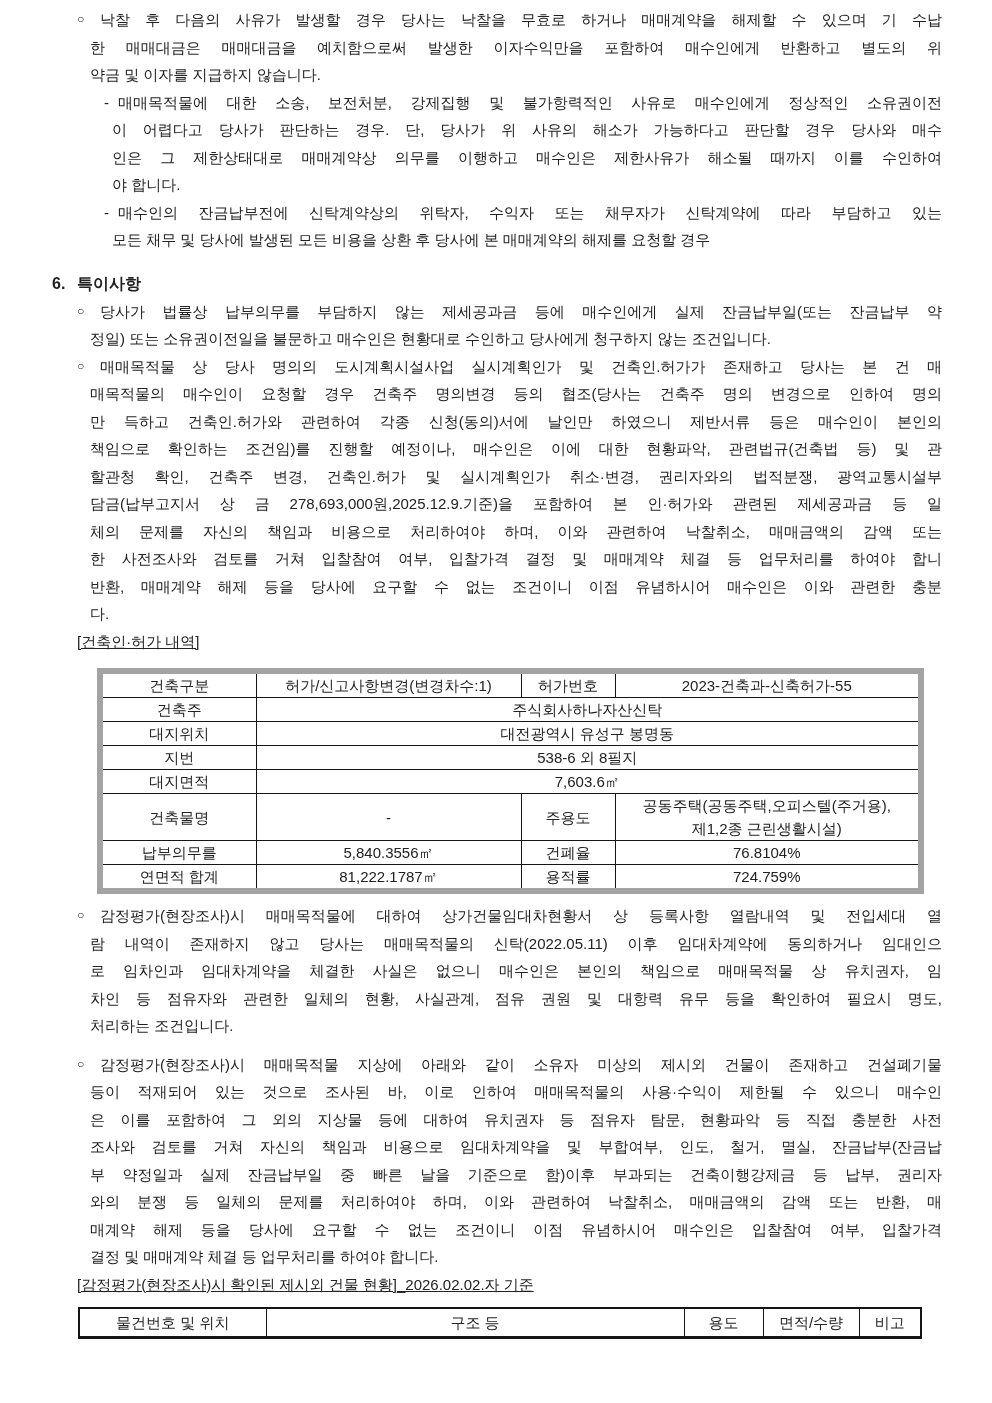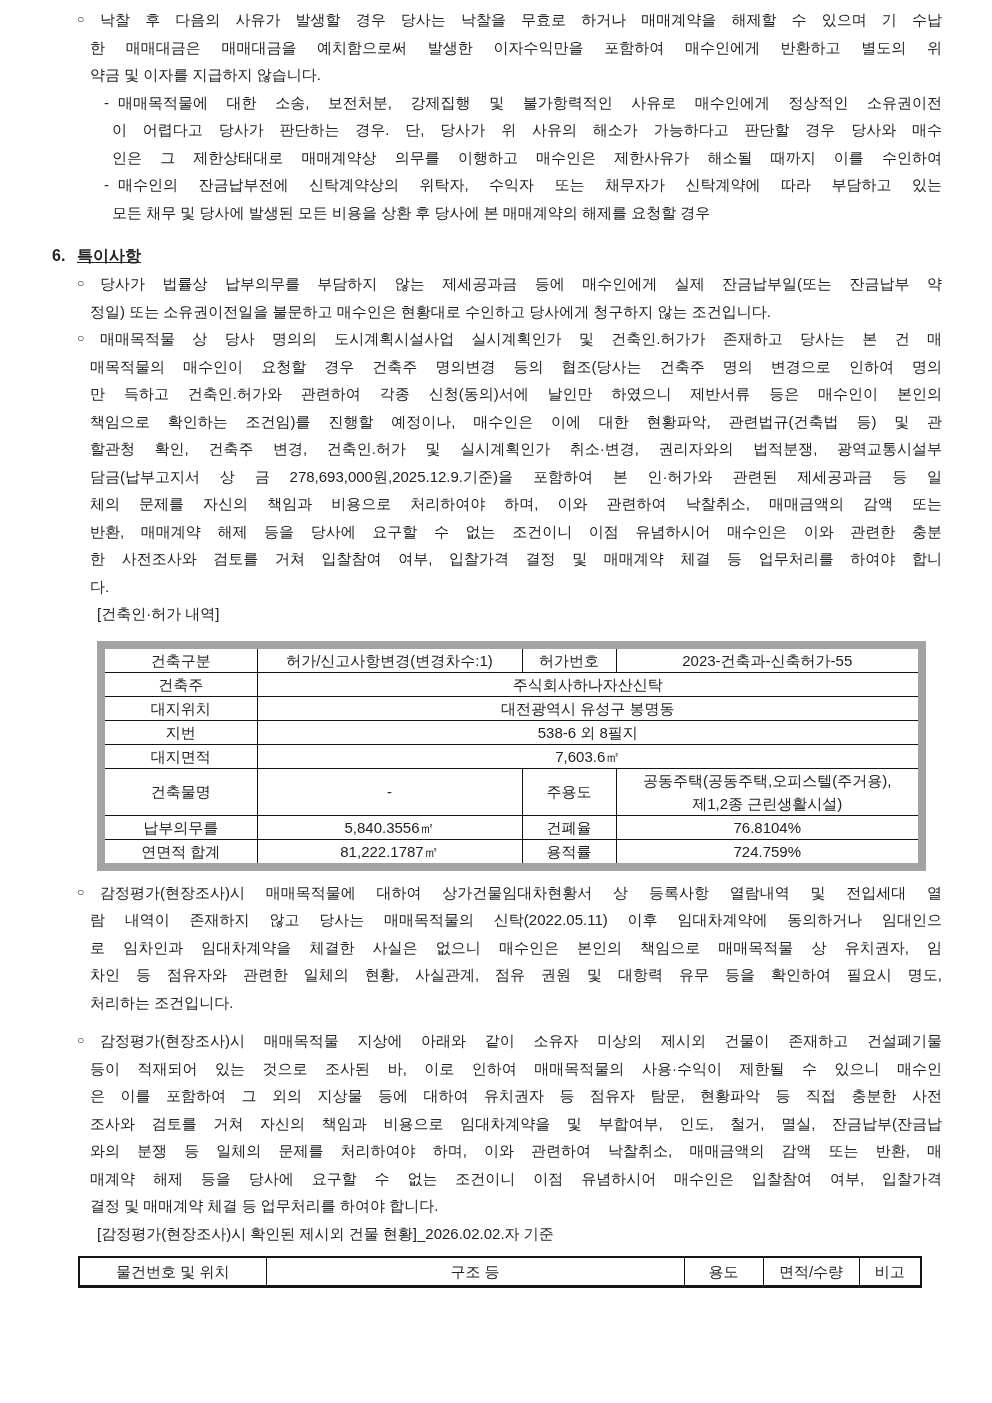--- a/index.html
+++ b/index.html
@@ -11,25 +11,25 @@
   }
   .para{position:relative;margin-left:90px;margin-right:50px;}
   .marker{position:absolute;left:-14px;top:0;width:14px;color:#222;}
   .circle{font-size:12px;left:-13px;}
   .jl{text-align:justify;text-align-last:justify;height:27.5px;overflow:hidden;}
   .jl.first{text-indent:10px;}
   .jl.last{text-align-last:left;}
   .sub{position:relative;margin-left:22px;}
   .sub .jl.first{text-indent:6px;}
   .sub .marker{left:-8px;}
-  .heading{margin:16px 0 0 52px;height:28px;font-weight:bold;font-size:16px;text-decoration:underline;}
+  .heading{margin:16px 0 0 52px;height:28px;font-weight:bold;font-size:16px;}
   .heading .num{display:inline-block;width:25px;}
-  .bracket-line{margin-left:97px;height:27.5px;}
+  .bracket-line{margin-left:77px;height:27.5px;text-decoration:underline;}
   table{border-collapse:collapse;table-layout:fixed;text-align:center;color:#222;}
-  table.permit{margin:13px 0 0 97px;width:821px;border:8px solid #a3a3a3;}
+  table.permit{margin:13px 0 0 97px;width:821px;border:6px solid #a3a3a3;}
   table.permit td{border:1px solid #151515;padding:0;height:23px;line-height:23px;overflow:hidden;font-size:15px;}
   table.permit td.dbl{height:46px;}
   table.permit td.dbl div{height:23px;line-height:23px;text-align:center;}
   table.ext{margin:9px 0 0 78px;width:842px;border:2px solid #151515;font-weight:normal;}
   table.ext td{border:1px solid #151515;border-bottom:3px solid #151515;padding:0;height:27px;line-height:27px;font-size:15px;}
   .gap-sm{margin-top:8px;}
   .gap-md{margin-top:11px;}
 </style>
 </head>
 <body>
@@ -38,20 +38,21 @@
   <span class="marker circle">○</span>
   <div class="jl first">낙찰 후 다음의 사유가 발생할 경우 당사는 낙찰을 무효로 하거나 매매계약을 해제할 수 있으며 기 수납</div>
   <div class="jl">한 매매대금은 매매대금을 예치함으로써 발생한 이자수익만을 포함하여 매수인에게 반환하고 별도의 위</div>
   <div class="jl last">약금 및 이자를 지급하지 않습니다.</div>
 
   <div class="sub">
     <span class="marker">-</span>
     <div class="jl first">매매목적물에 대한 소송, 보전처분, 강제집행 및 불가항력적인 사유로 매수인에게 정상적인 소유권이전</div>
     <div class="jl">이 어렵다고 당사가 판단하는 경우. 단, 당사가 위 사유의 해소가 가능하다고 판단할 경우 당사와 매수</div>
     <div class="jl">인은 그 제한상태대로 매매계약상 의무를 이행하고 매수인은 제한사유가 해소될 때까지 이를 수인하여</div>
+    <div class="jl last">야 합니다.</div>
   </div>
   <div class="sub">
     <span class="marker">-</span>
     <div class="jl first">매수인의 잔금납부전에 신탁계약상의 위탁자, 수익자 또는 채무자가 신탁계약에 따라 부담하고 있는</div>
     <div class="jl last">모든 채무 및 당사에 발생된 모든 비용을 상환 후 당사에 본 매매계약의 해제를 요청할 경우</div>
   </div>
 </div>
 
 <div class="heading">
   <span class="num">6.</span><span>특이사항</span>
@@ -65,22 +66,22 @@
 
 <div class="para">
   <span class="marker circle">○</span>
   <div class="jl first">매매목적물 상 당사 명의의 도시계획시설사업 실시계획인가 및 건축인.허가가 존재하고 당사는 본 건 매</div>
   <div class="jl">매목적물의 매수인이 요청할 경우 건축주 명의변경 등의 협조(당사는 건축주 명의 변경으로 인하여 명의</div>
   <div class="jl">만 득하고 건축인.허가와 관련하여 각종 신청(동의)서에 날인만 하였으니 제반서류 등은 매수인이 본인의</div>
   <div class="jl">책임으로 확인하는 조건임)를 진행할 예정이나, 매수인은 이에 대한 현황파악, 관련법규(건축법 등) 및 관</div>
   <div class="jl">할관청 확인, 건축주 변경, 건축인.허가 및 실시계획인가 취소·변경, 권리자와의 법적분쟁, 광역교통시설부</div>
   <div class="jl">담금(납부고지서 상 금 278,693,000원,2025.12.9.기준)을 포함하여 본 인·허가와 관련된 제세공과금 등 일</div>
   <div class="jl">체의 문제를 자신의 책임과 비용으로 처리하여야 하며, 이와 관련하여 낙찰취소, 매매금액의 감액 또는</div>
+  <div class="jl">한 사전조사와 검토를 거쳐 입찰참여 여부, 입찰가격 결정 및 매매계약 체결 등 업무처리를 하여야 합니</div>
   <div class="jl">반환, 매매계약 해제 등을 당사에 요구할 수 없는 조건이니 이점 유념하시어 매수인은 이와 관련한 충분</div>
-  <div class="jl">한 사전조사와 검토를 거쳐 입찰참여 여부, 입찰가격 결정 및 매매계약 체결 등 업무처리를 하여야 합니</div>
   <div class="jl last">다.</div>
 </div>
 <div class="bracket-line">[건축인·허가 내역]</div>
 
 <table class="permit">
   <colgroup>
       <col style="width:156px">
       <col style="width:265px">
       <col style="width:94px">
       <col style="width:306px">
@@ -140,20 +141,21 @@
   <div class="jl">차인 등 점유자와 관련한 일체의 현황, 사실관계, 점유 권원 및 대항력 유무 등을 확인하여 필요시 명도,</div>
   <div class="jl last">처리하는 조건입니다.</div>
 </div>
 
 <div class="para gap-md">
   <span class="marker circle">○</span>
   <div class="jl first">감정평가(현장조사)시 매매목적물 지상에 아래와 같이 소유자 미상의 제시외 건물이 존재하고 건설폐기물</div>
   <div class="jl">등이 적재되어 있는 것으로 조사된 바, 이로 인하여 매매목적물의 사용·수익이 제한될 수 있으니 매수인</div>
   <div class="jl">은 이를 포함하여 그 외의 지상물 등에 대하여 유치권자 등 점유자 탐문, 현황파악 등 직접 충분한 사전</div>
   <div class="jl">조사와 검토를 거쳐 자신의 책임과 비용으로 임대차계약을 및 부합여부, 인도, 철거, 멸실, 잔금납부(잔금납</div>
+  <div class="jl">부 약정일과 실제 잔금납부일 중 빠른 날을 기준으로 함)이후 부과되는 건축이행강제금 등 납부, 권리자</div>
   <div class="jl">와의 분쟁 등 일체의 문제를 처리하여야 하며, 이와 관련하여 낙찰취소, 매매금액의 감액 또는 반환, 매</div>
   <div class="jl">매계약 해제 등을 당사에 요구할 수 없는 조건이니 이점 유념하시어 매수인은 입찰참여 여부, 입찰가격</div>
   <div class="jl last">결정 및 매매계약 체결 등 업무처리를 하여야 합니다.</div>
 </div>
 <div class="bracket-line">[감정평가(현장조사)시 확인된 제시외 건물 현황]_2026.02.02.자 기준</div>
 
 <table class="ext">
   <colgroup>
       <col style="width:187px">
       <col style="width:418px">

